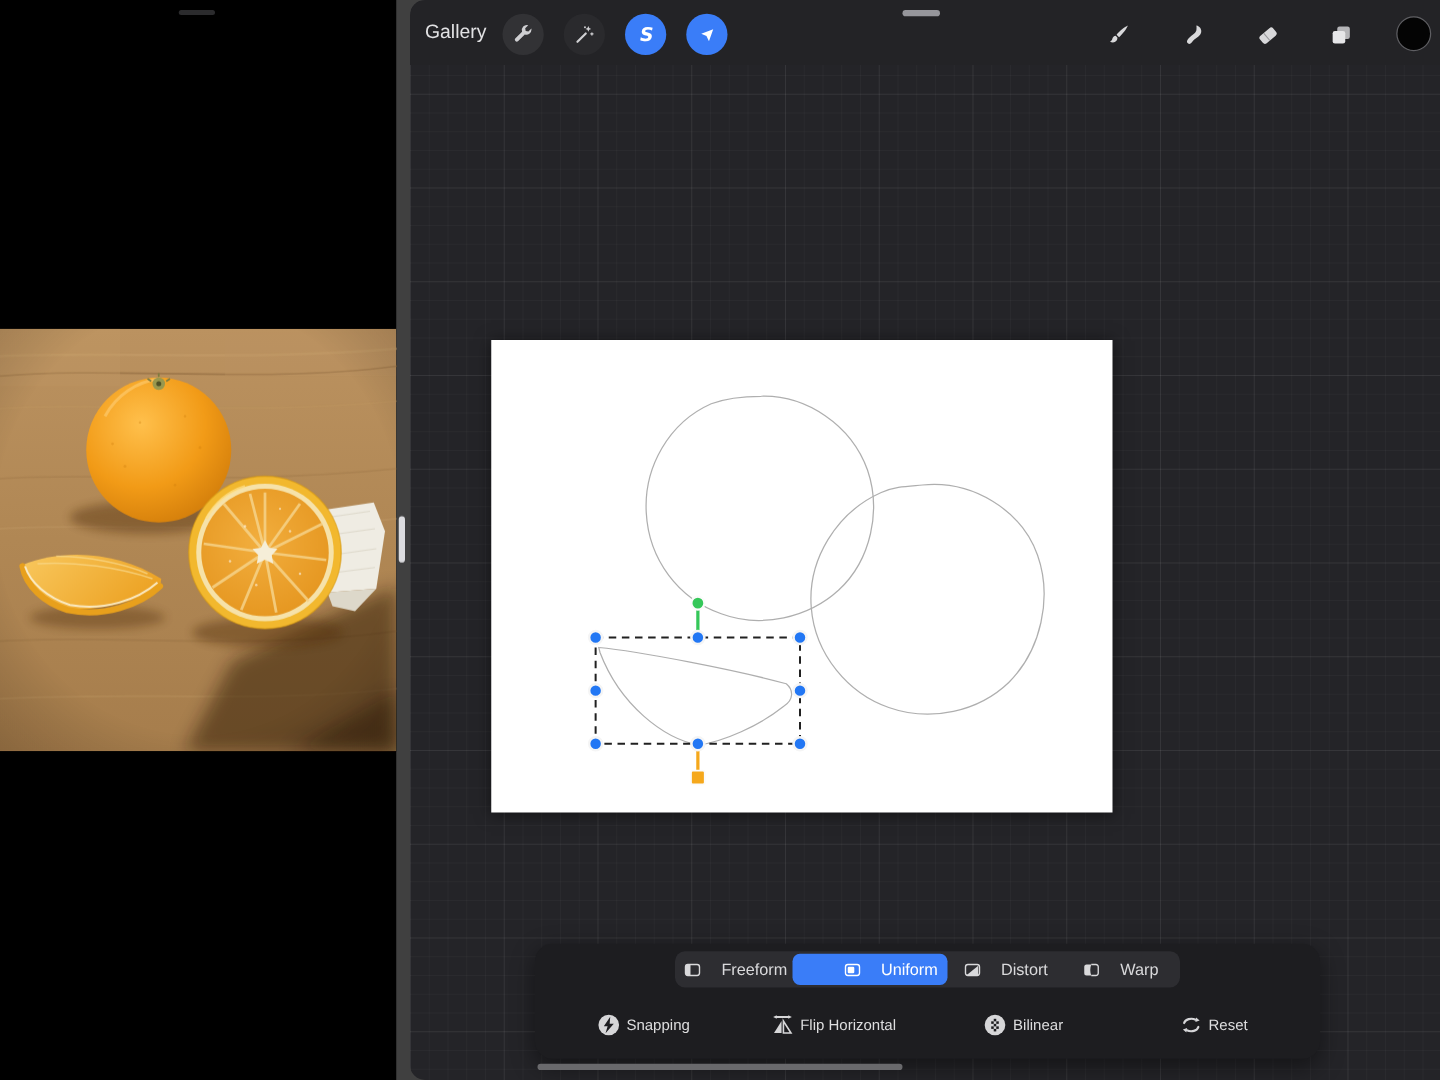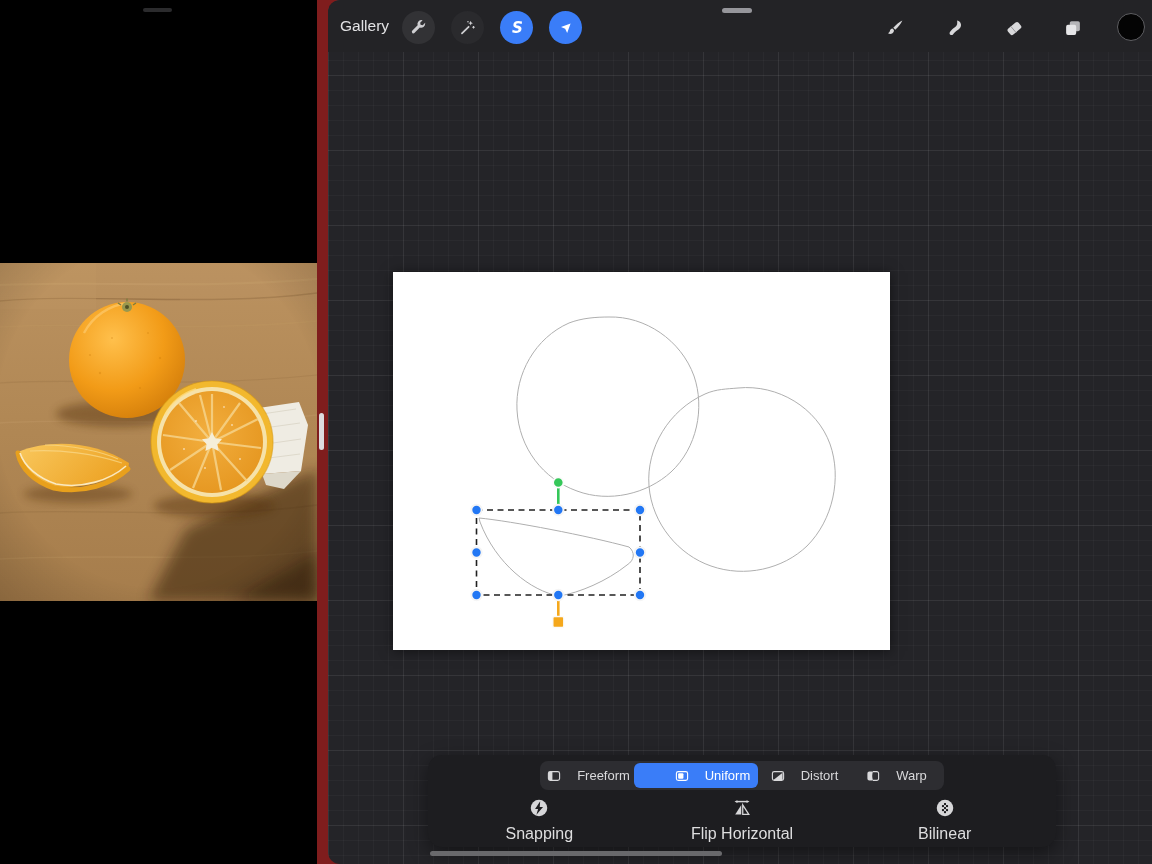--- a/index.html
+++ b/index.html
@@ -1,17 +1,17 @@
 <!DOCTYPE html>
 <html><head>
 <meta charset="utf-8">
 <style>
   html,body{margin:0;padding:0;background:#000;}
   body{width:1152px;height:864px;font-family:"Liberation Sans",sans-serif;-webkit-font-smoothing:antialiased;}
-  .screen{position:relative;width:1152px;height:864px;background:#7f1d1d;overflow:hidden;}
+  .screen{position:relative;width:1152px;height:864px;background:#404040;overflow:hidden;}
 
   
   .left-pane{position:absolute;left:0;top:0;width:317px;height:864px;background:#000;}
   .left-pane .win-handle{position:absolute;left:143px;top:8px;width:29px;height:4px;border-radius:2px;background:#2b2b2d;}
   .photo{position:absolute;left:0;top:263px;width:317px;height:338px;display:block;}
 
   .split-handle{position:absolute;left:319px;top:413px;width:5px;height:37px;border-radius:3px;background:#dcdcdf;z-index:9;}
 
   
   .right-pane{position:absolute;left:328px;top:0;width:824px;height:864px;border-radius:12px 0 0 12px;
@@ -38,21 +38,21 @@
   .canvas{position:absolute;left:65px;top:272px;width:497px;height:378px;background:#ffffff;box-shadow:0 1px 12px rgba(0,0,0,.5);}
   .canvas svg{display:block;}
 
   
   .transform-panel{position:absolute;left:100px;top:755px;width:628px;height:92px;background:#1d1d20;border-radius:14px;box-shadow:0 6px 20px rgba(0,0,0,.45);}
   .seg{position:absolute;left:112px;top:6px;width:404px;height:29px;background:#2d2d31;border-radius:8px;display:flex;padding:2px;box-sizing:border-box;}
   .seg-tab{flex:1;display:flex;align-items:center;justify-content:center;gap:15px;border-radius:6px;color:#d9d9db;font-size:13px;cursor:default;}
   .seg-tab.active{background:#3A7DF8;color:#ffffff;padding-left:32px;}
   .seg-tab svg{flex:0 0 auto;}
   .actions{position:absolute;left:10px;right:10px;top:42px;height:46px;display:flex;}
-  .action-btn{flex:1;display:flex;flex-direction:column;align-items:center;justify-content:space-between;gap:3px;color:#dededf;font-size:16px;cursor:default;}
+  .action-btn{flex:1;display:flex;align-items:center;justify-content:center;gap:3px;color:#dededf;font-size:12px;cursor:default;}
 
   .home-indicator{position:absolute;left:430px;top:851px;width:292px;height:5px;border-radius:2.5px;background:#69696c;z-index:10;}
 </style>
 </head>
 <body>
 
 <div class="screen">
 
   <div class="left-pane">
     <div class="win-handle"></div>
@@ -318,18 +318,27 @@
               <rect x="8.7" y="8.8" width="2.2" height="2.2"></rect>
               <rect x="13.1" y="8.8" width="2.2" height="2.2"></rect>
               <rect x="10.9" y="11" width="2.2" height="2.2"></rect>
               <rect x="8.7" y="13.2" width="2.2" height="2.2"></rect>
               <rect x="13.1" y="13.2" width="2.2" height="2.2"></rect>
               <rect x="10.9" y="15.4" width="2.2" height="2.2"></rect>
             </g>
           </svg>
           <span>Bilinear</span>
         </div>
+        <div class="action-btn">
+          <svg width="22" height="22" viewBox="0 0 24 24">
+            <path d="M5.8 10.3 C6.8 6.9 12 5.5 15.8 7.4" fill="none" stroke="#d6d6d8" stroke-width="1.9" stroke-linecap="round"></path>
+            <polygon points="19.3,8 15.6,9.4 16.3,5.5" fill="#d6d6d8"></polygon>
+            <path d="M18.2 13.7 C17.2 17.1 12 18.5 8.2 16.6" fill="none" stroke="#d6d6d8" stroke-width="1.9" stroke-linecap="round"></path>
+            <polygon points="4.7,16 8.4,14.6 7.7,18.5" fill="#d6d6d8"></polygon>
+          </svg>
+          <span>Reset</span>
+        </div>
       </div>
     </div>
   </div>
 
   <div class="home-indicator"></div>
 </div>
 
 </body></html>

